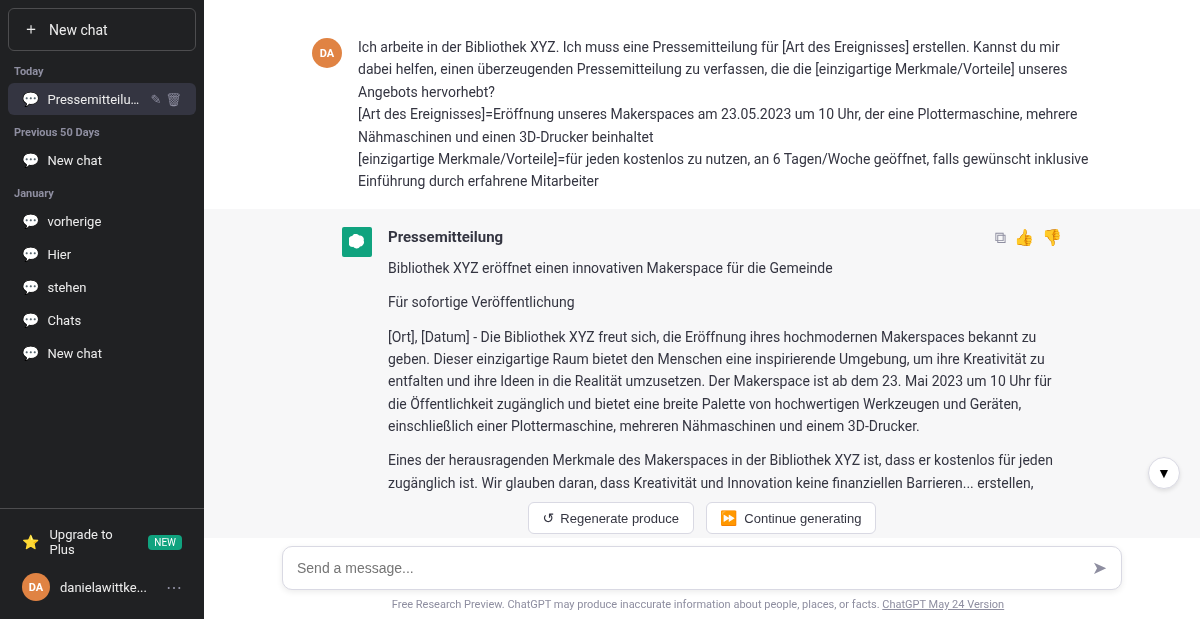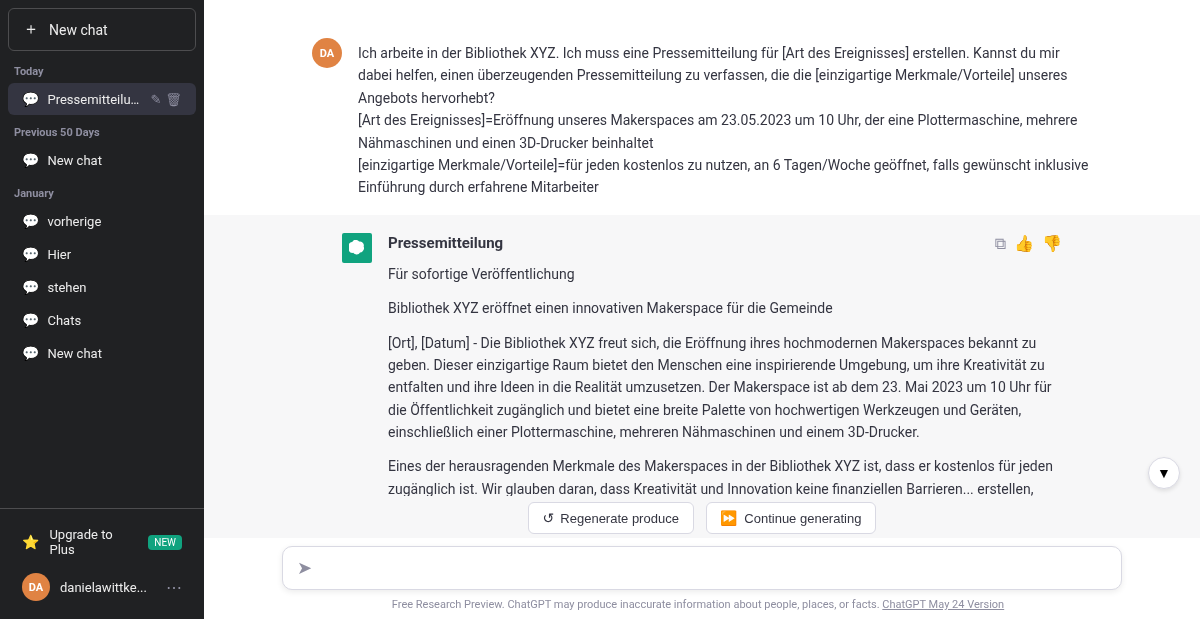--- a/index.html
+++ b/index.html
@@ -139,21 +139,21 @@
       display: flex; align-items: center; justify-content: center;
       font-size: 11px; font-weight: 700; color: #fff;
       flex-shrink: 0;
       margin-top: 2px;
     }
     .avatar.user-av { background: #e08343; border-radius: 50%; }
     .avatar.ai-av { background: #10a37f; }
 
     .message-content { flex: 1; font-size: 14px; line-height: 1.6; color: #343541; }
     .message-content p { margin-bottom: 12px; }
-    .message-content p:last-child { margin-bottom: 0; margin-top: 6px; }
+    .message-content p:last-child { margin-bottom: 0; }
 
     .ai-header { display: flex; justify-content: space-between; align-items: flex-start; }
     .ai-title { font-weight: 700; font-size: 15px; color: #343541; margin-bottom: 8px; }
     .ai-actions { display: flex; gap: 8px; flex-shrink: 0; }
     .ai-actions span { font-size: 16px; color: #8e8ea0; cursor: pointer; }
 
     
     #action-bar {
       display: flex;
       justify-content: center;
@@ -306,22 +306,22 @@
         </div>
         <div class="message-content">
           <div class="ai-header">
             <div class="ai-title">Pressemitteilung</div>
             <div class="ai-actions">
               <span title="Copy">⧉</span>
               <span title="Thumbs up">👍</span>
               <span title="Thumbs down">👎</span>
             </div>
           </div>
+          <p>Bibliothek XYZ eröffnet einen innovativen Makerspace für die Gemeinde</p>
           <p>Für sofortige Veröffentlichung</p>
-          <p>Bibliothek XYZ eröffnet einen innovativen Makerspace für die Gemeinde</p>
           <p>[Ort], [Datum] - Die Bibliothek XYZ freut sich, die Eröffnung ihres hochmodernen Makerspaces bekannt zu geben. Dieser einzigartige Raum bietet den Menschen eine inspirierende Umgebung, um ihre Kreativität zu entfalten und ihre Ideen in die Realität umzusetzen. Der Makerspace ist ab dem 23. Mai 2023 um 10 Uhr für die Öffentlichkeit zugänglich und bietet eine breite Palette von hochwertigen Werkzeugen und Geräten, einschließlich einer Plottermaschine, mehreren Nähmaschinen und einem 3D-Drucker.</p>
           <p>Eines der herausragenden Merkmale des Makerspaces in der Bibliothek XYZ ist, dass er kostenlos für jeden zugänglich ist. Wir glauben daran, dass Kreativität und Innovation keine finanziellen Barrieren... erstellen, dass alle Menschen die Möglichkeit haben, ihre Fähigkeiten zu entdecken und ihre Ideen in die Tat</p>
         </div>
       </div>
     </div>
 
   </div>
 
   <div id="action-bar">
     <button class="action-btn">
@@ -329,20 +329,21 @@
       <span>Regenerate produce</span>
     </button>
     <button class="action-btn">
       <span class="btn-icon">⏩</span>
       <span>Continue generating</span>
     </button>
   </div>
 
   <div id="input-area">
     <div class="input-wrapper">
+      <input type="text" placeholder="Send a message..." style="">
       <button class="send-btn">➤</button>
     </div>
   </div>
 
   <div id="footer">
     <span>Free Research Preview. ChatGPT may produce inaccurate information about people, places, or facts.</span>
     <a>ChatGPT May 24 Version</a>
   </div>
 
   <div class="scroll-down" style="position:absolute;right:20px;bottom:130px;">▼</div>

